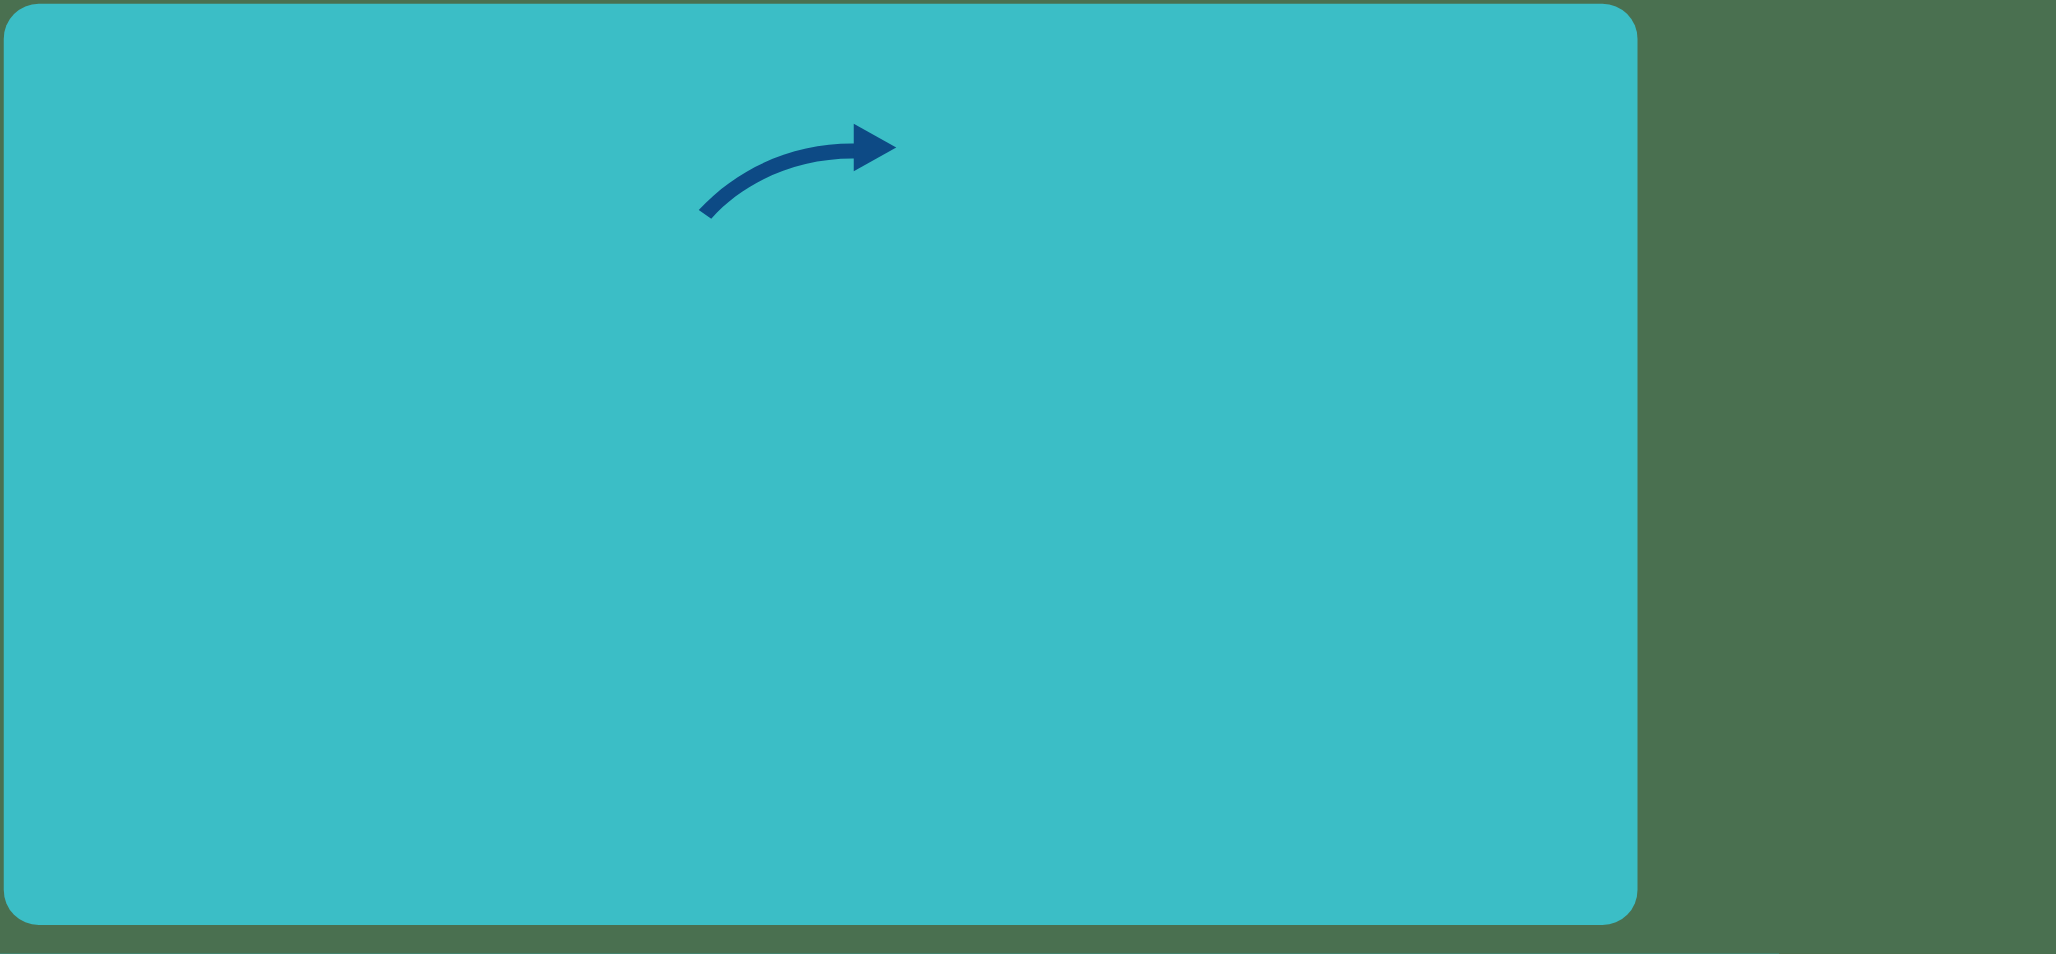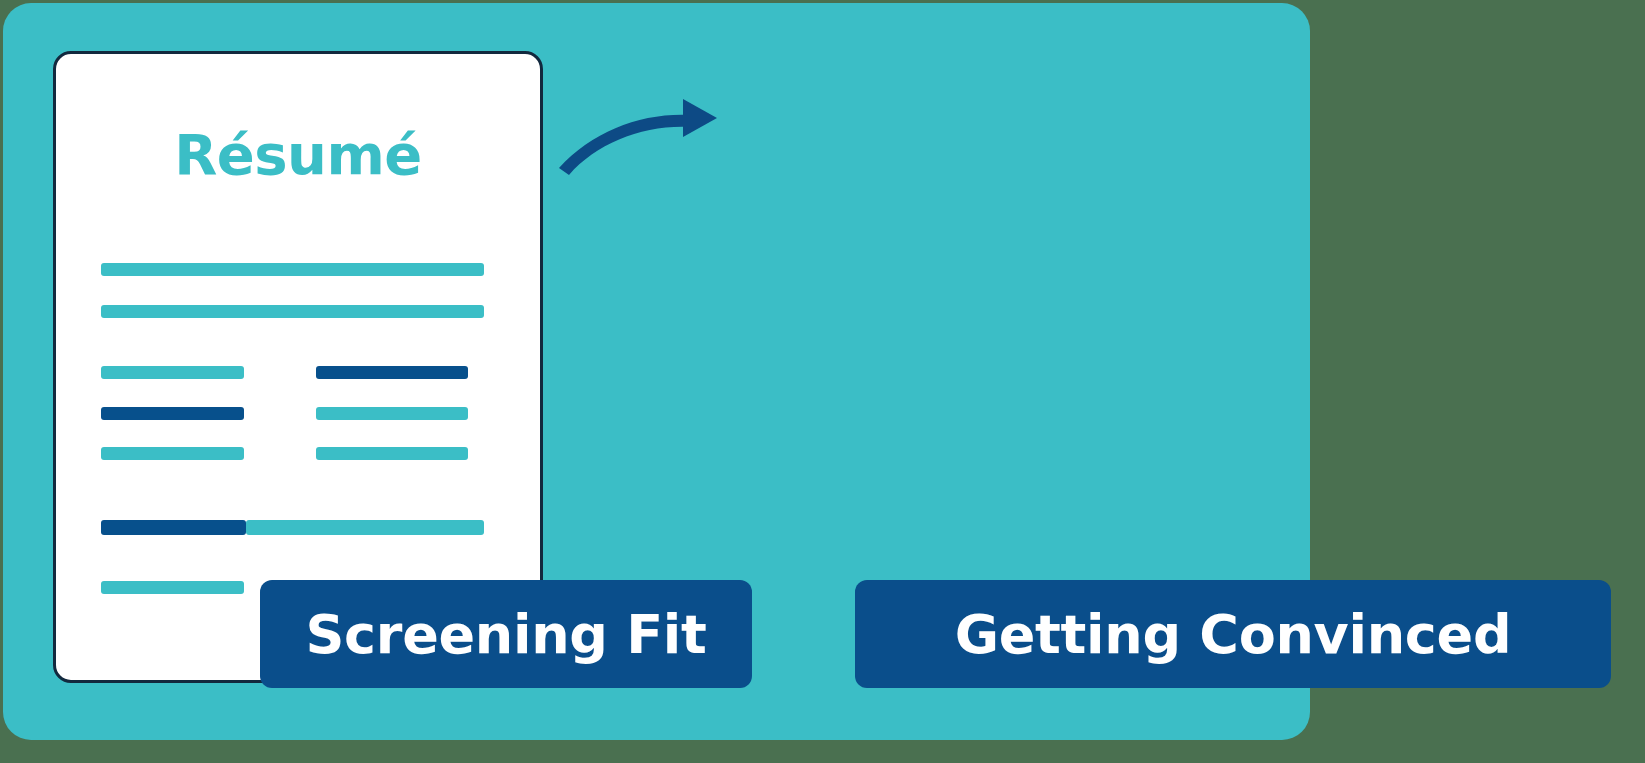--- a/index.html
+++ b/index.html
@@ -128,49 +128,31 @@
     font-size: 54px;
   }
 </style>
 </head>
 <body>
 
 <div id="stage">
 
   <div class="panel">
 
-    <div class="card card--resume">
-      <div class="card-title">Résumé</div>
-      <div class="bars" id="resume-bars">
-          <div class="bar bar--teal" style="left: 45px; top: 209px; width: 383px; height: 13px;"></div>
-          <div class="bar bar--teal" style="left: 45px; top: 251px; width: 383px; height: 13px;"></div>
-          <div class="bar bar--teal" style="left: 45px; top: 312px; width: 143px; height: 13px;"></div>
-          <div class="bar bar--navy" style="left: 260px; top: 312px; width: 152px; height: 13px;"></div>
-          <div class="bar bar--navy" style="left: 45px; top: 353px; width: 143px; height: 13px;"></div>
-          <div class="bar bar--teal" style="left: 260px; top: 353px; width: 152px; height: 13px;"></div>
-          <div class="bar bar--teal" style="left: 45px; top: 393px; width: 143px; height: 13px;"></div>
-          <div class="bar bar--teal" style="left: 260px; top: 393px; width: 152px; height: 13px;"></div>
-          <div class="bar bar--navy" style="left: 45px; top: 466px; width: 145px; height: 15px;"></div>
-          <div class="bar bar--teal" style="left: 190px; top: 466px; width: 238px; height: 15px;"></div>
-          <div class="bar bar--teal" style="left: 45px; top: 527px; width: 143px; height: 13px;"></div>
-        </div>
-    </div>
 
 
     <div class="arrow-wrap">
       <svg width="190" height="85" viewBox="0 0 190 85" xmlns="http://www.w3.org/2000/svg">
         <path d="M 14,76 C 48,38 96,20 150,22 L 150,34 L 150,10 L 150,12
                  C 96,10 46,30 14,64 Z" fill="none"></path>
         <path d="M 16,77
                  C 50,40 98,22 146,24
                  L 146,36
                  C 100,34 54,52 26,84 Z" fill="#0d4a85"></path>
         <path d="M 140,8 L 174,27 L 140,46 Z" fill="#0d4a85"></path>
       </svg>
     </div>
 
   </div>
 
-  <div class="banner banner--screening">Screening Fit</div>
 
-  <div class="banner banner--convinced">Getting Convinced</div>
 
 </div>
 
 </body></html>

